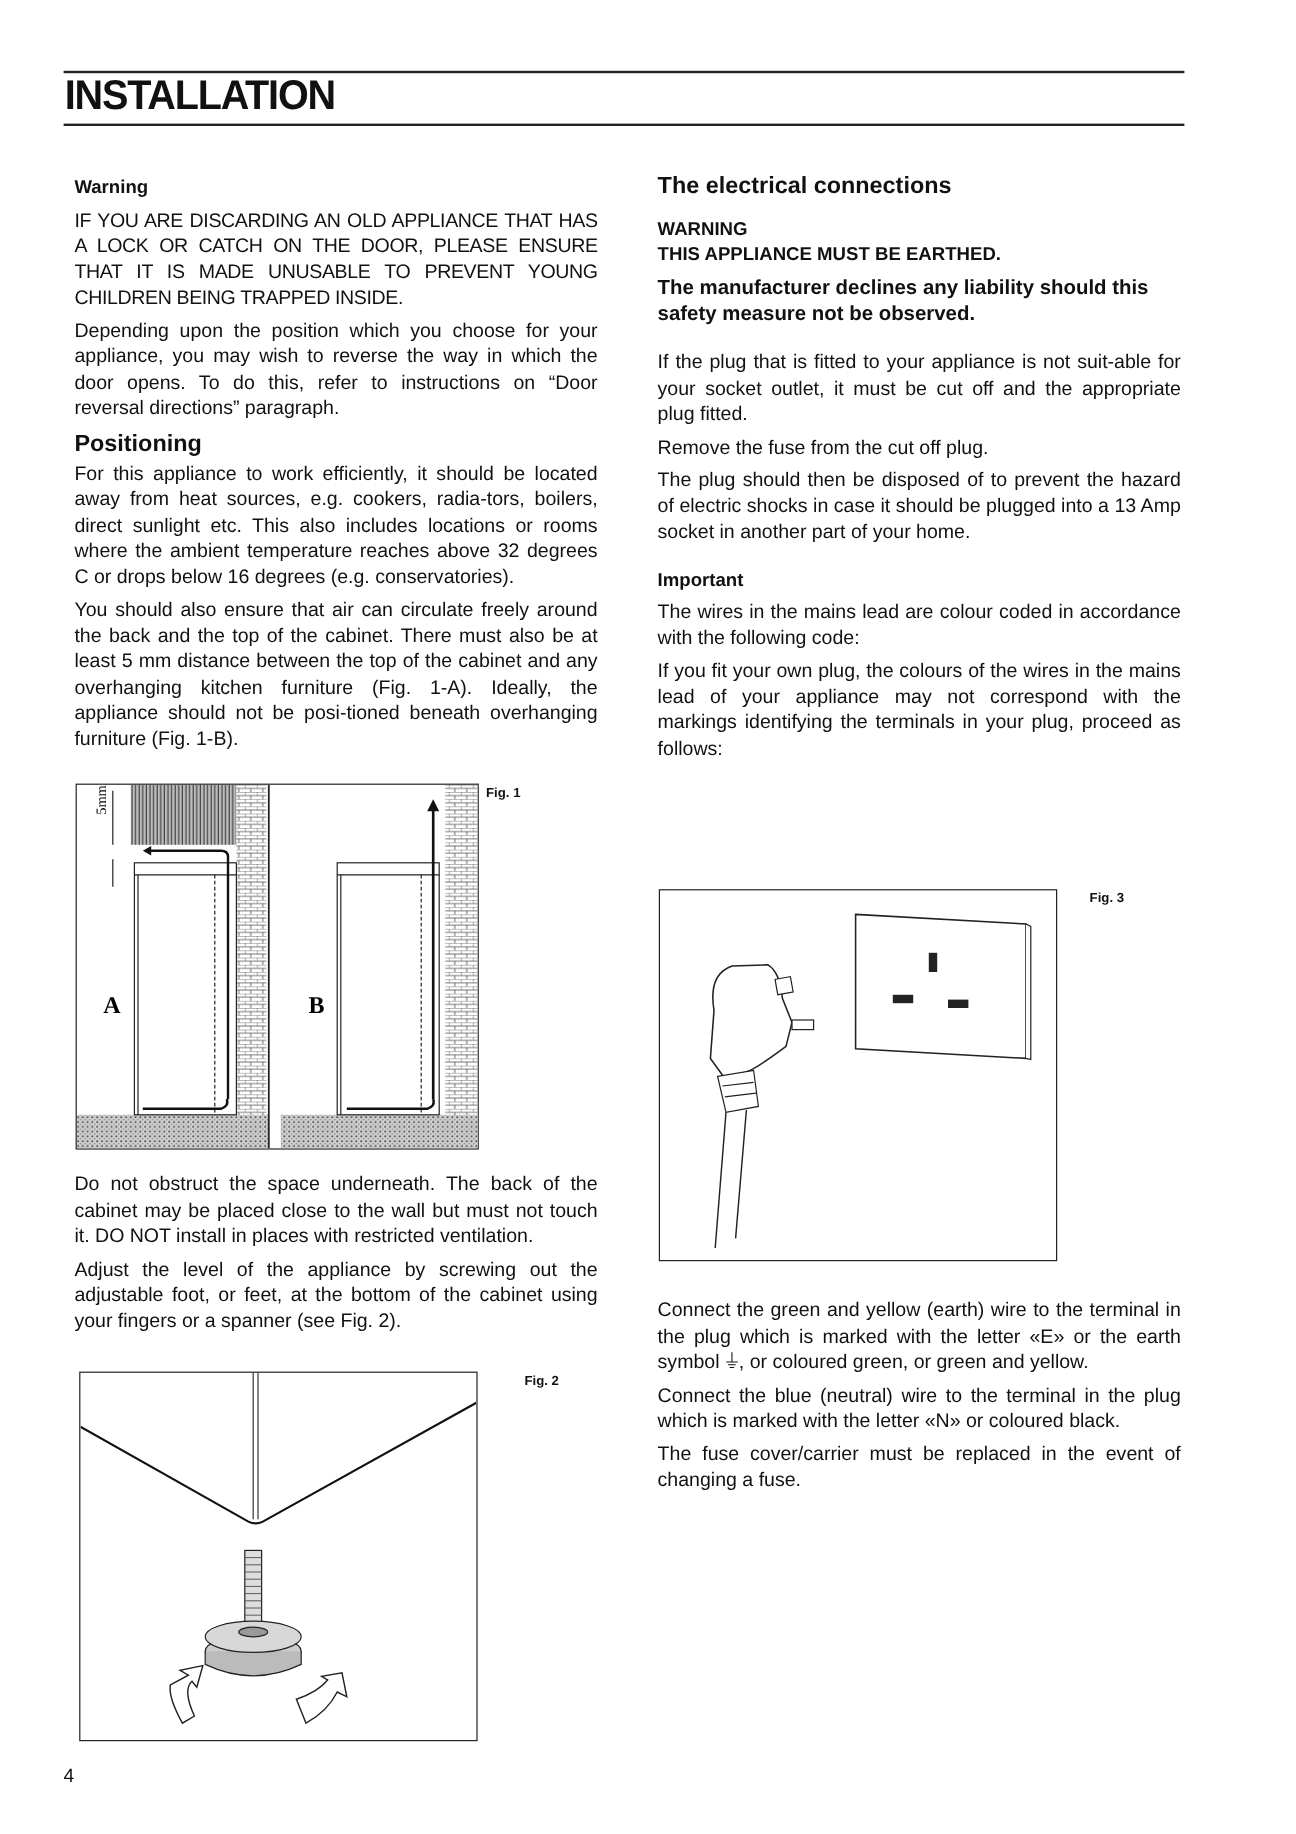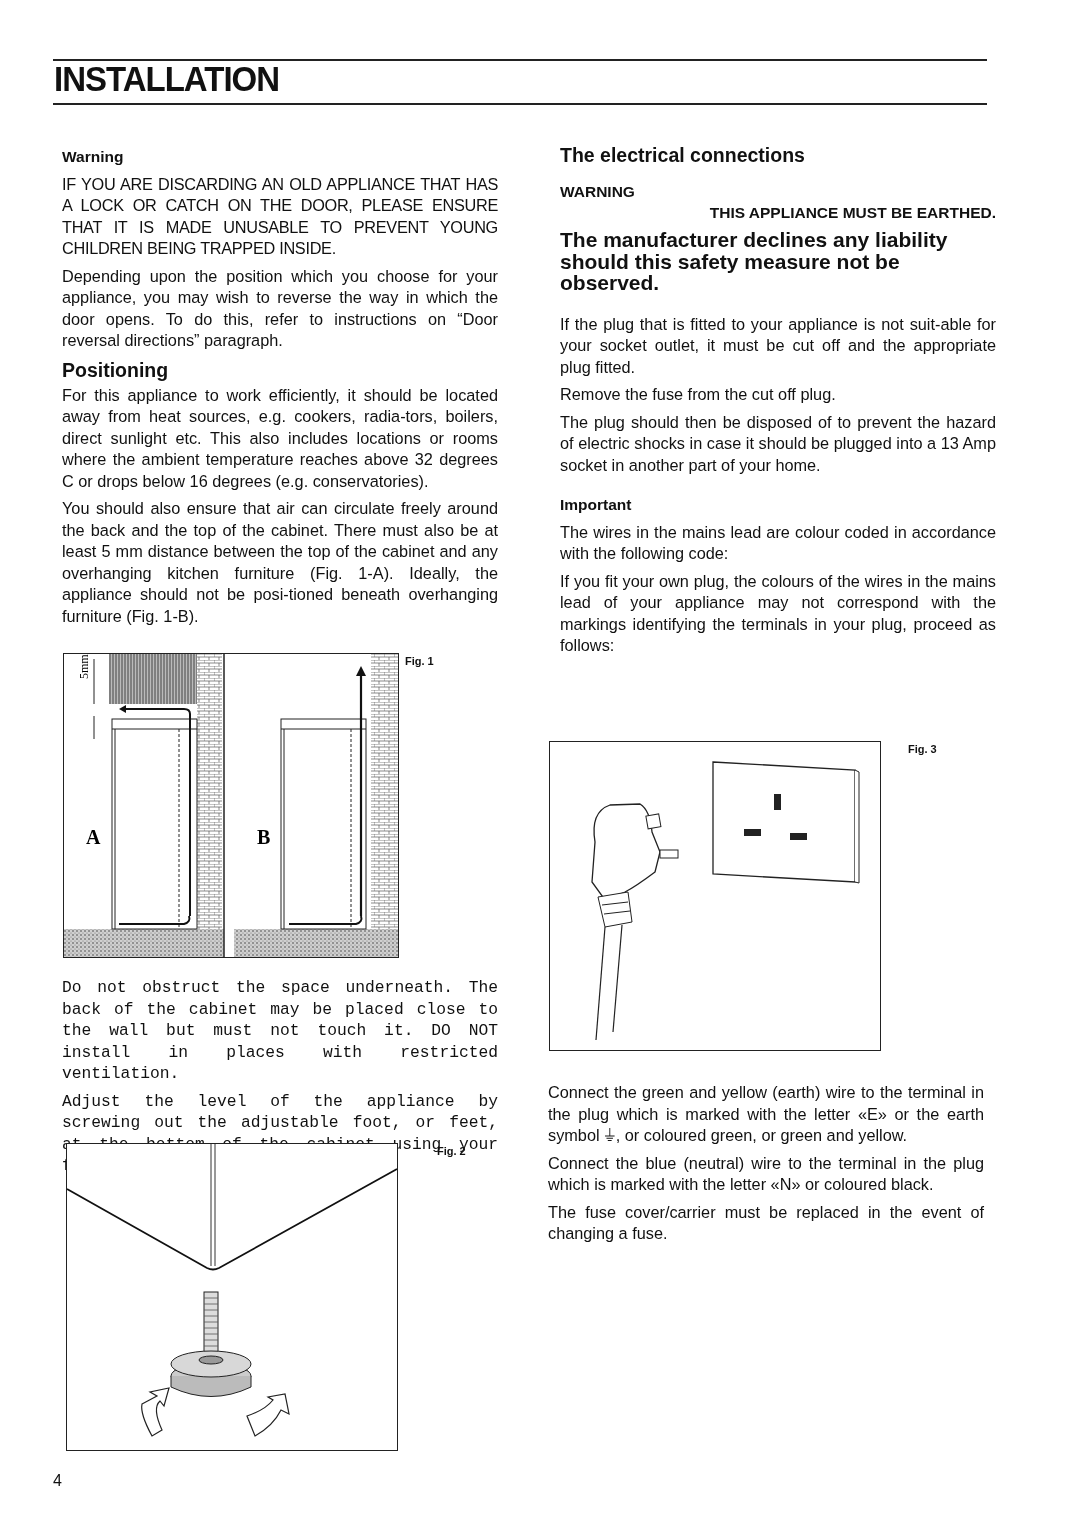--- a/index.html
+++ b/index.html
@@ -78,21 +78,21 @@
     <line x1="220" y1="75" x2="220" y2="275" stroke="#222"></line>
     <line x1="287" y1="75" x2="287" y2="275" stroke="#222" stroke-dasharray="3,2"></line>
     <path d="M297 262 Q299 268 292 270 L225 270" stroke="#111" stroke-width="2" fill="none"></path>
     <line x1="297" y1="262" x2="297" y2="20" stroke="#111" stroke-width="2.2"></line>
     <polygon points="297,12 292,22 302,22" fill="#111"></polygon>
     <text x="193" y="190" font-size="20" font-weight="bold" font-family="Liberation Serif, serif">B</text>
   </svg>
 </div>
 <div class="figlabel" style="left:405px; top:655px;">Fig. 1</div>
 
-<div class="col" style="left:62px; top:977px; width:436px;font-family:Liberation Mono, monospace;">
+<div class="col" style="left:62px; top:977px; width:436px;">
   <p>Do not obstruct the space underneath. The back of the cabinet may be placed close to the wall but must not touch it. DO NOT install in places with restricted ventilation.</p>
   <p>Adjust the level of the appliance by screwing out the adjustable foot, or feet, at the bottom of the cabinet using your fingers or a spanner (see Fig. 2).</p>
 </div>
 
 <div class="figbox" style="left:66px; top:1143px; width:330px; height:306px;">
   <svg width="330" height="306" viewBox="0 0 330 306">
     <line x1="144" y1="0" x2="144" y2="122" stroke="#333" stroke-width="1"></line>
     <line x1="148" y1="0" x2="148" y2="122" stroke="#333" stroke-width="1"></line>
     <path d="M0 45 L140 124 Q146 127 152 124 L330 25" stroke="#111" stroke-width="1.8" fill="none"></path>
 
@@ -116,25 +116,25 @@
     <ellipse cx="144" cy="216" rx="12" ry="4" fill="#999" stroke="#222"></ellipse>
 
     <path d="M90 260 L105 252 L98 248 L117 244 L112 262 L108 257 Q100 264 110 286 L100 292 Q88 270 90 260 Z" fill="#fff" stroke="#222" stroke-width="1.2" transform="translate(-15,0)"></path>
     <path d="M180 272 Q198 266 206 256 L201 253 L218 250 L222 270 L214 266 Q206 282 188 292 Z" fill="#fff" stroke="#222" stroke-width="1.2"></path>
   </svg>
 </div>
 <div class="figlabel" style="left:405px; top:1145px;padding-left:32px;">Fig. 2</div>
 
 <div class="pagenum">4</div>
 
-<div class="col" style="left:560px; top:143px; width:436px;">
+<div class="col" style="left:548px; top:143px; width:436px;">
   <div class="h-sec" style="margin-bottom:14px;">The electrical connections</div>
   <div class="bold" style="font-size:15.5px; line-height:21px;">WARNING</div>
-  <div class="bold" style="font-size:15.5px; line-height:21px; margin-bottom:6px;text-align:right;">THIS APPLIANCE MUST BE EARTHED.</div>
-  <p class="bold" style="font-size:21px; margin-bottom:20px; text-align:left;">The manufacturer declines any liability should this safety measure not be observed.</p>
+  <div class="bold" style="font-size:15.5px; line-height:21px; margin-bottom:6px;">THIS APPLIANCE MUST BE EARTHED.</div>
+  <p class="bold" style="font-size:17px; margin-bottom:20px; text-align:left;">The manufacturer declines any liability should this safety measure not be observed.</p>
   <p>If the plug that is fitted to your appliance is not suit-able for your socket outlet, it must be cut off and the appropriate plug fitted.</p>
   <p>Remove the fuse from the cut off plug.</p>
   <p style="margin-bottom:18px;">The plug should then be disposed of to prevent the hazard of electric shocks in case it should be plugged into a 13 Amp socket in another part of your home.</p>
   <div class="h-small">Important</div>
   <p>The wires in the mains lead are colour coded in accordance with the following code:</p>
   <p>If you fit your own plug, the colours of the wires in the mains lead of your appliance may not correspond with the markings identifying the terminals in your plug, proceed as follows:</p>
 </div>
 
 <div class="figbox" style="left:549px; top:741px; width:330px; height:308px;">
   <svg width="330" height="308" viewBox="0 0 330 308">

